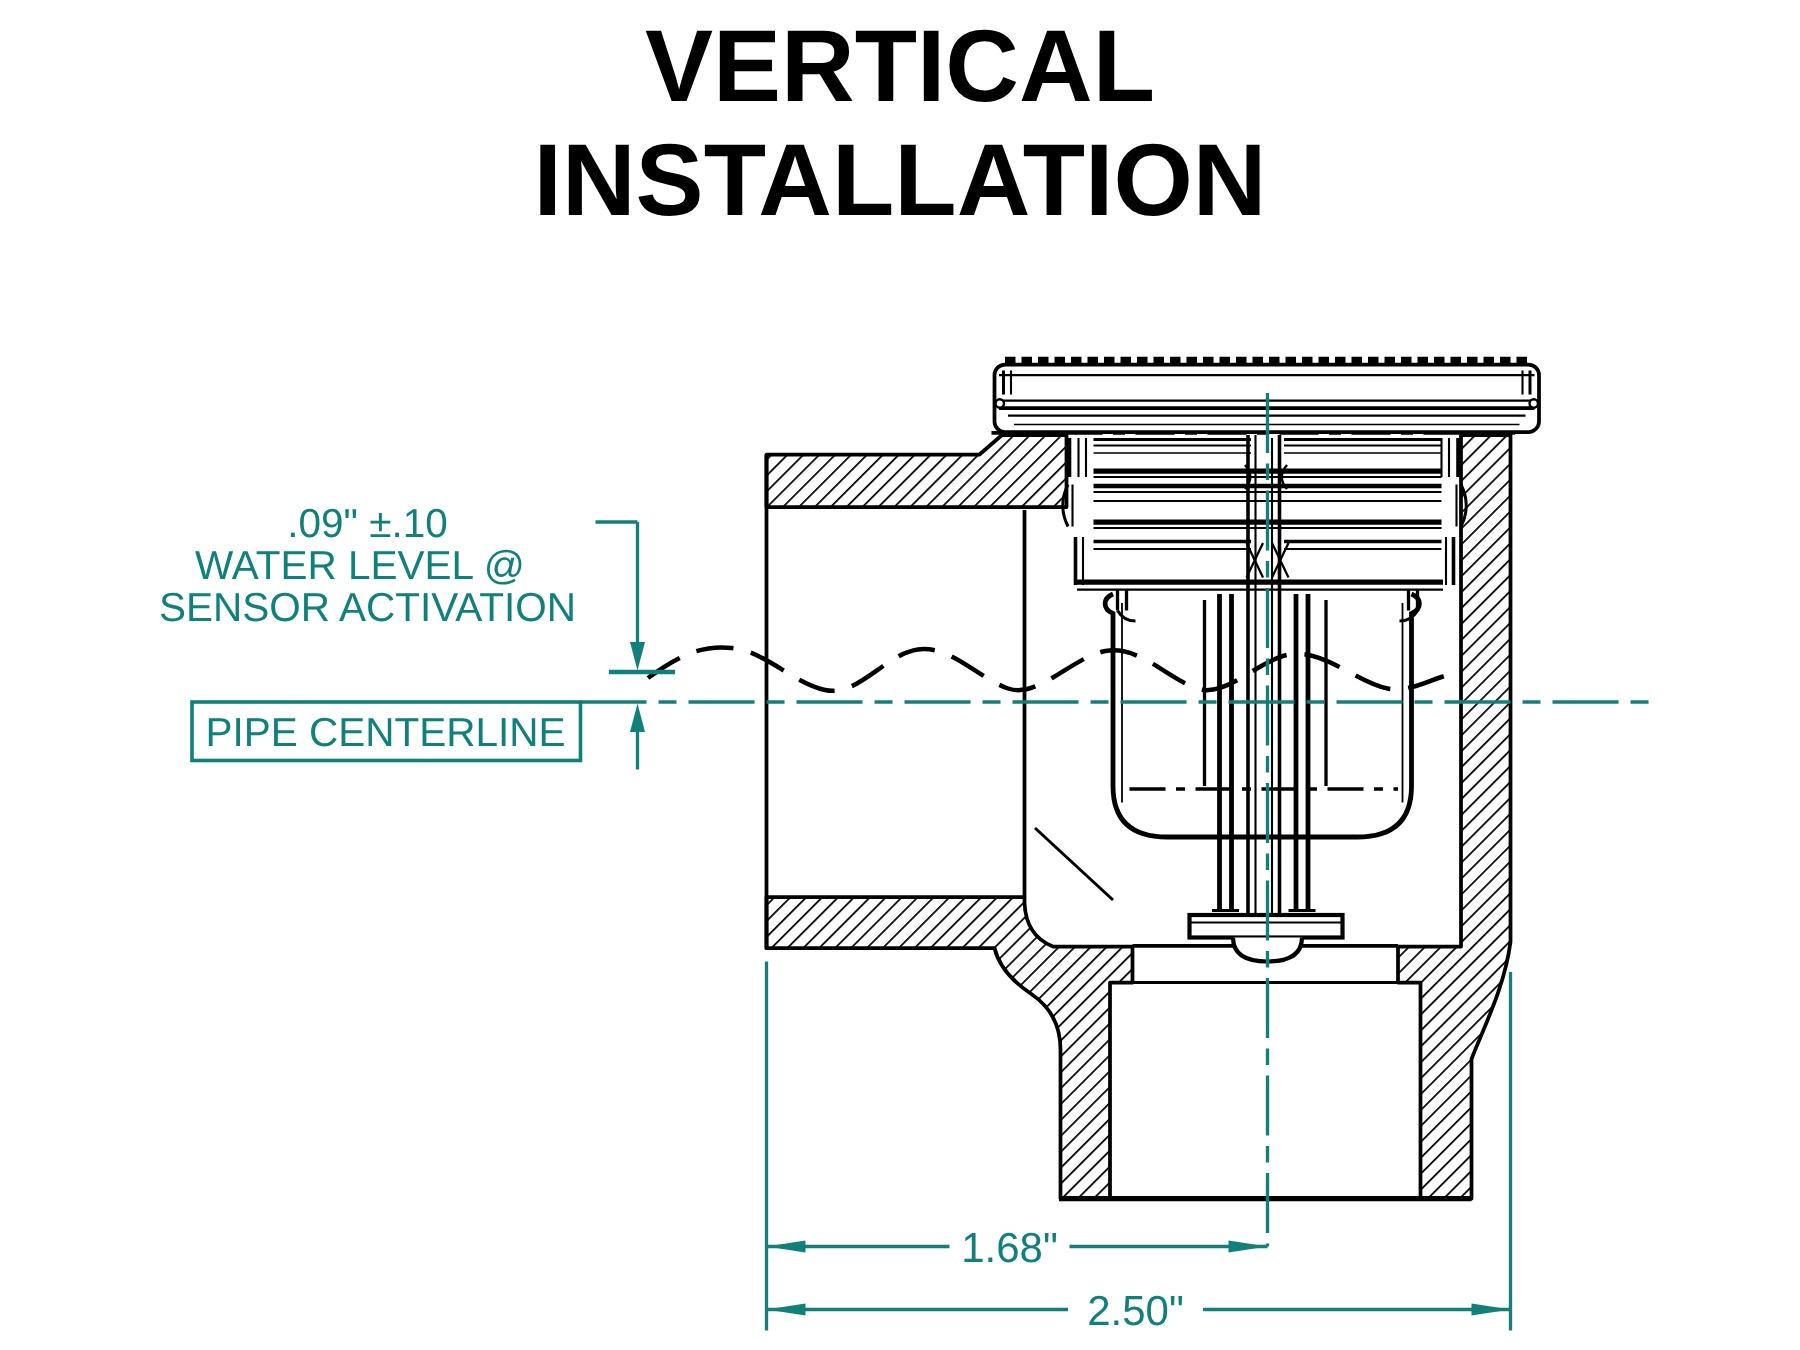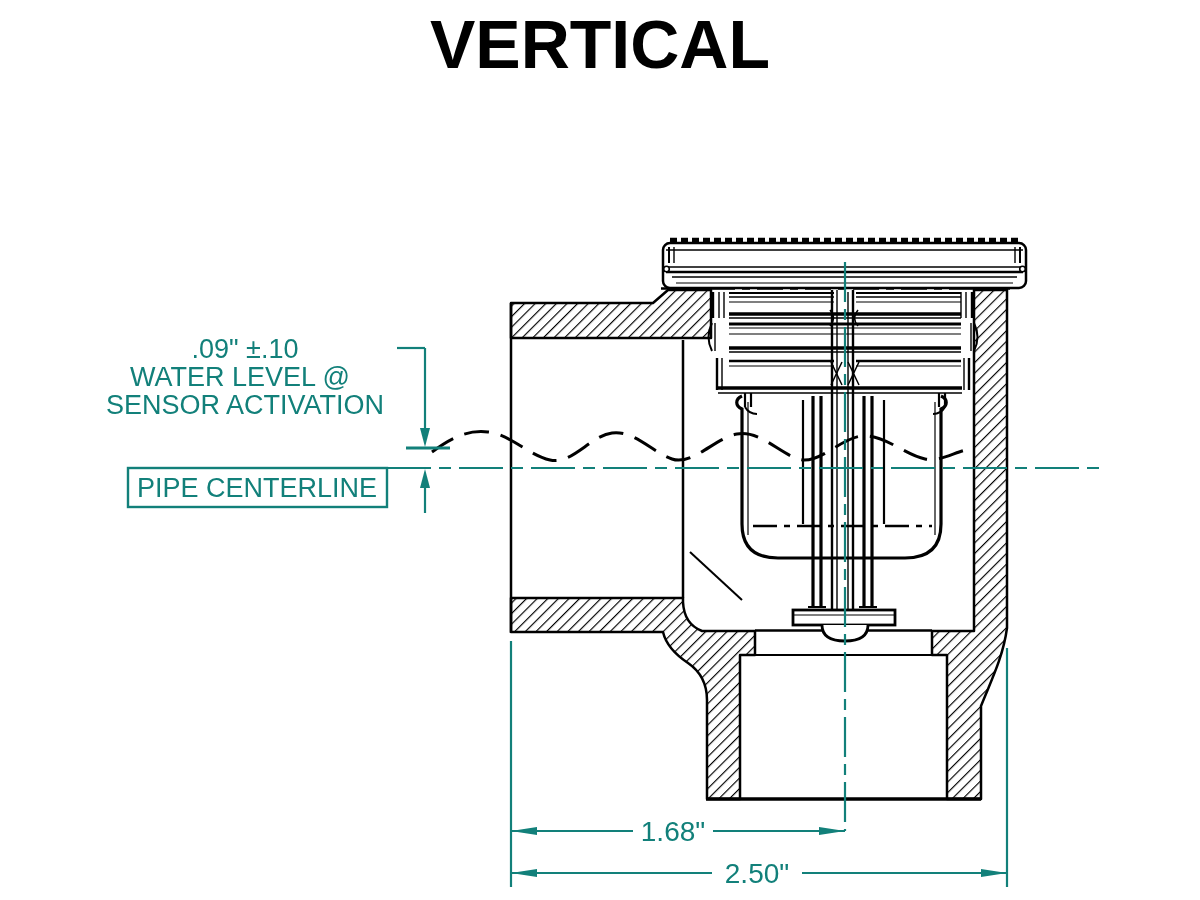--- a/index.html
+++ b/index.html
@@ -13,20 +13,21 @@
   text.teal{fill:var(--teal);font-size:27px;font-family:"Liberation Sans",sans-serif;}
   text.dim{font-size:28px;}
 </style>
 </head>
 <body>
 
 <div class="stage">
 
   <div class="title">
     <div>VERTICAL</div>
+    <div>INSTALLATION</div>
   </div>
 
   <svg width="1200" height="900" viewBox="0 0 1200 900">
     <defs>
       <pattern id="hatch" width="7.5" height="7.5" patternUnits="userSpaceOnUse" patternTransform="rotate(45)">
         <line x1="0" y1="0" x2="0" y2="7.5" stroke="#000" stroke-width="2.3"></line>
       </pattern>
     </defs>
 
     <g stroke="#000" stroke-width="2.5" stroke-linejoin="round" fill="url(#hatch)">

